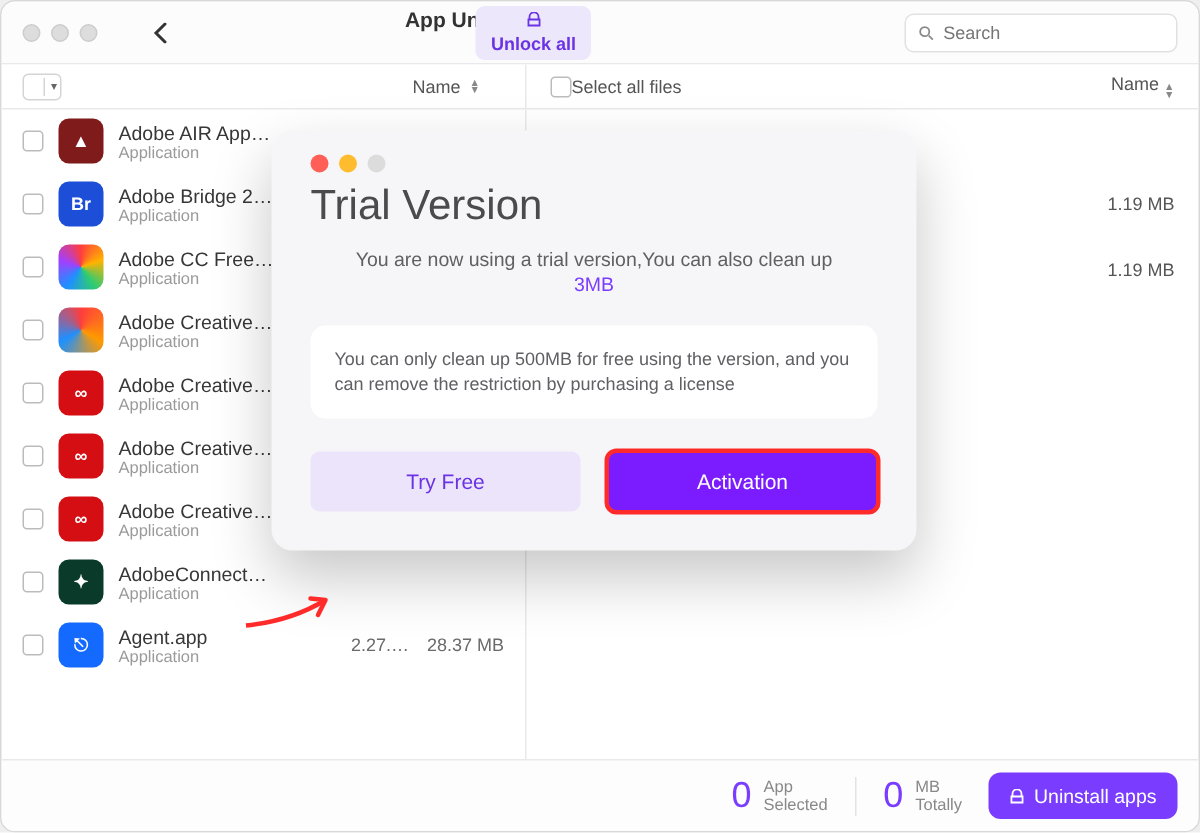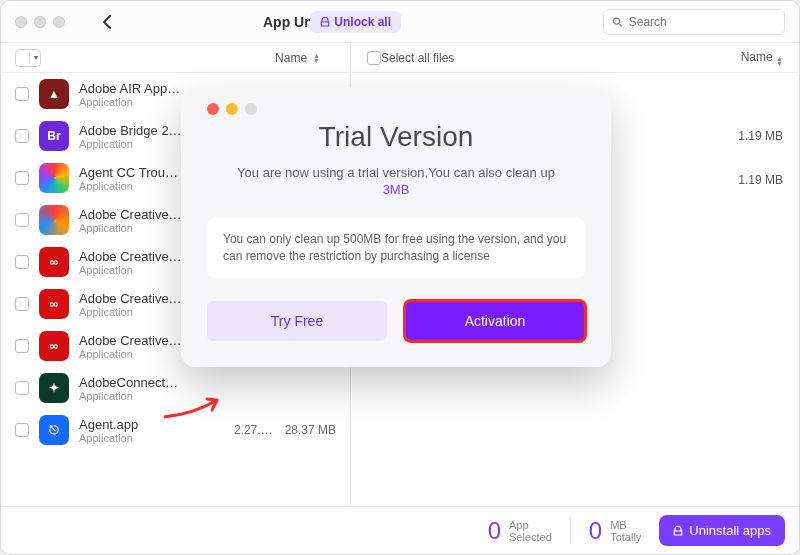--- a/index.html
+++ b/index.html
@@ -6,21 +6,21 @@
   body { width:800px; height:555px; overflow:hidden; background:#efefef; color:#3a3a3a; font-size:13px; }
 
   .window { position:relative; width:800px; height:555px; background:#fff; border:1px solid #d8d8d8; border-radius:10px; overflow:hidden; }
 
   
   .titlebar { height:42px; display:flex; align-items:center; gap:10px; padding:0 14px; border-bottom:1px solid #e9e9eb; background:#fcfcfc; }
   .traffic { display:flex; gap:7px; margin-right:20px; }
   .dot { width:12px; height:12px; border-radius:50%; background:#ddd; border:1px solid #ccc; }
   .back { width:26px; height:26px; display:flex; align-items:center; justify-content:center; color:#444; }
   .title { flex:1; text-align:center; font-size:14px; font-weight:600; color:#333; }
-  .unlock { background:#ede7fb; color:#6a34e4; font-size:12px; padding:4px 10px; border-radius:6px; display:inline-flex; gap:4px; align-items:center; position:relative; left:-60px; }
+  .unlock { background:#ede7fb; color:#6a34e4; font-size:12px; padding:4px 10px; border-radius:6px; display:inline-flex; gap:4px; align-items:center; position:relative; left:-60px;flex-direction:column; }
   .search { width:182px; height:26px; border:1px solid #e1e1e3; border-radius:6px; display:flex; align-items:center; gap:6px; padding:0 8px; color:#888; background:#fff; }
   .search input { border:none; outline:none; font-size:12px; width:100%; color:#555; background:transparent; }
 
   
   .cols { height:30px; display:flex; border-bottom:1px solid #e9e9eb; background:#fff; font-size:12px; color:#555; }
   .cols .left { width:350px; display:flex; align-items:center; padding-left:14px; gap:10px; border-right:1px solid #e9e9eb; }
   .cols .left .spacer { flex:1; }
   .cols .left .name { display:flex; align-items:center; gap:6px; padding-right:30px; }
   .sort { display:inline-flex; flex-direction:column; line-height:5px; font-size:7px; color:#888; }
   .cols .right { flex:1; display:flex; align-items:center; padding:0 16px; }
@@ -35,21 +35,21 @@
   .leftpane { width:350px; border-right:1px solid #e9e9eb; overflow:hidden; }
   .rightpane { flex:1; overflow:hidden; position:relative; }
   .row { display:flex; align-items:center; gap:10px; padding:6px 14px; }
   .row .icon { width:30px; height:30px; border-radius:7px; display:flex; align-items:center; justify-content:center; font-size:12px; font-weight:700; color:#fff; flex:0 0 30px; }
   .row .txt .nm { font-size:13px; color:#373737; }
   .row .txt .sub { font-size:11px; color:#9a9a9a; }
   .row .meta { margin-left:auto; display:flex; gap:12px; font-size:12px; color:#6a6a6a; }
 
   
   .i-air { background:#7f1b1b; }
-  .i-br  { background:#6d28d9; }
+  .i-br  { background:#1d4ed8; }
   .i-cc  { background:conic-gradient(#ff3d3d,#ffb300,#2ecc71,#1e90ff,#a040ff,#ff3d3d); }
   .i-cc2  { background:conic-gradient(#ff3d3d,#ff9a00,#1e90ff,#ff3d3d); }
   .i-ccr { background:#d40e12; }
   .i-con { background:#0a3a2a; }
   .i-ag  { background:#1469ff; }
 
   .rrow { display:flex; align-items:center; gap:12px; padding:12px 16px; font-size:12px; color:#555; }
   .rrow .path { flex:1; color:#5a5a5a; }
   .rrow .size { color:#555; }
 
@@ -59,21 +59,21 @@
   .stat .num { font-size:24px; color:#7a3cff; font-weight:300; }
   .stat .lbl { font-size:11px; color:#888; line-height:12px; }
   .divider { width:1px; height:26px; background:#e3e3e6; }
   .uninstall { background:#7a3cff; color:#fff; padding:8px 14px; border-radius:8px; font-size:13px; display:inline-flex; gap:6px; align-items:center; }
 
   
   .modal { position:absolute; left:180px; top:86px; width:430px; background:#f6f6f8; border-radius:14px; box-shadow:0 18px 40px rgba(0,0,0,.22); padding:16px 26px 26px; }
   .mtraffic { display:flex; gap:7px; }
   .mdot { width:12px; height:12px; border-radius:50%; }
   .mred { background:#ff5f57; } .myel { background:#febc2e; } .mgry { background:#dcdcdc; }
-  .mtitle { text-align:center; font-size:28px; font-weight:400; color:#4b4b4d; margin:6px 0 12px; }
+  .mtitle { text-align:left; font-size:28px; font-weight:400; color:#4b4b4d; margin:6px 0 12px; }
   .mtext { text-align:center; font-size:13px; color:#606064; }
   .mtext .hl { color:#7a3cff; display:block; margin-top:2px; }
   .promptbox { background:#fff; border-radius:10px; padding:14px 16px; margin:20px 0 22px; }
   .promptbox .ph { color:#6a34e4; font-size:13px; margin-bottom:4px; }
   .promptbox .pb { color:#606064; font-size:12px; line-height:17px; }
   .mactions { display:flex; gap:18px; }
   .btn { flex:1; height:40px; border-radius:6px; display:flex; align-items:center; justify-content:center; font-size:14px; }
   .btn-pri { background:#7a1cff; color:#fff; outline:3px solid #ff2a2a; outline-offset:-1px; }
   .btn-sec { background:#ece4fb; color:#6a34e4; }
 
@@ -160,21 +160,21 @@
     <span class="txt">
       <div class="nm">Adobe Bridge 2…</div>
       <div class="sub">Application</div>
     </span>
     <span class="meta"></span>
         </div>
         <div class="row">
           <span class="cb"></span>
     <span class="icon i-cc"></span>
     <span class="txt">
-      <div class="nm">Agent CC Trou…</div>
+      <div class="nm">Adobe CC Free…</div>
       <div class="sub">Application</div>
     </span>
     <span class="meta"></span>
         </div>
         <div class="row">
           <span class="cb"></span>
     <span class="icon i-cc2"></span>
     <span class="txt">
       <div class="nm">Adobe Creative…</div>
       <div class="sub">Application</div>

